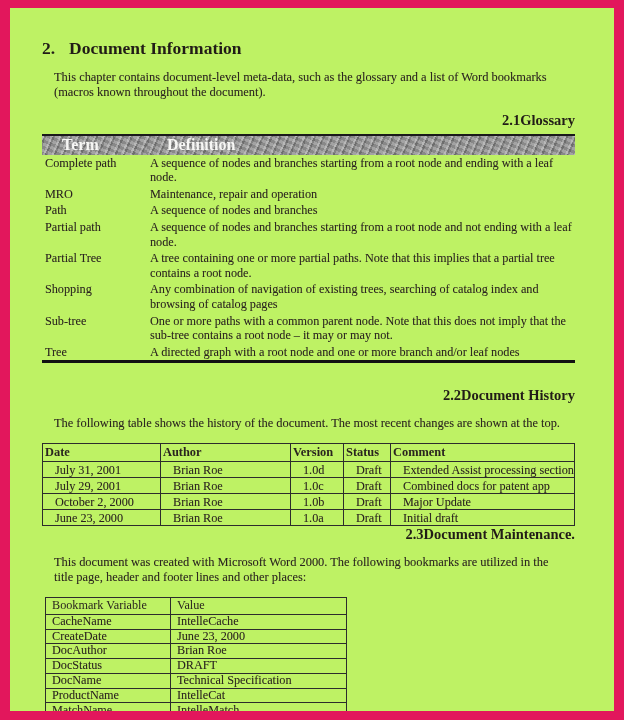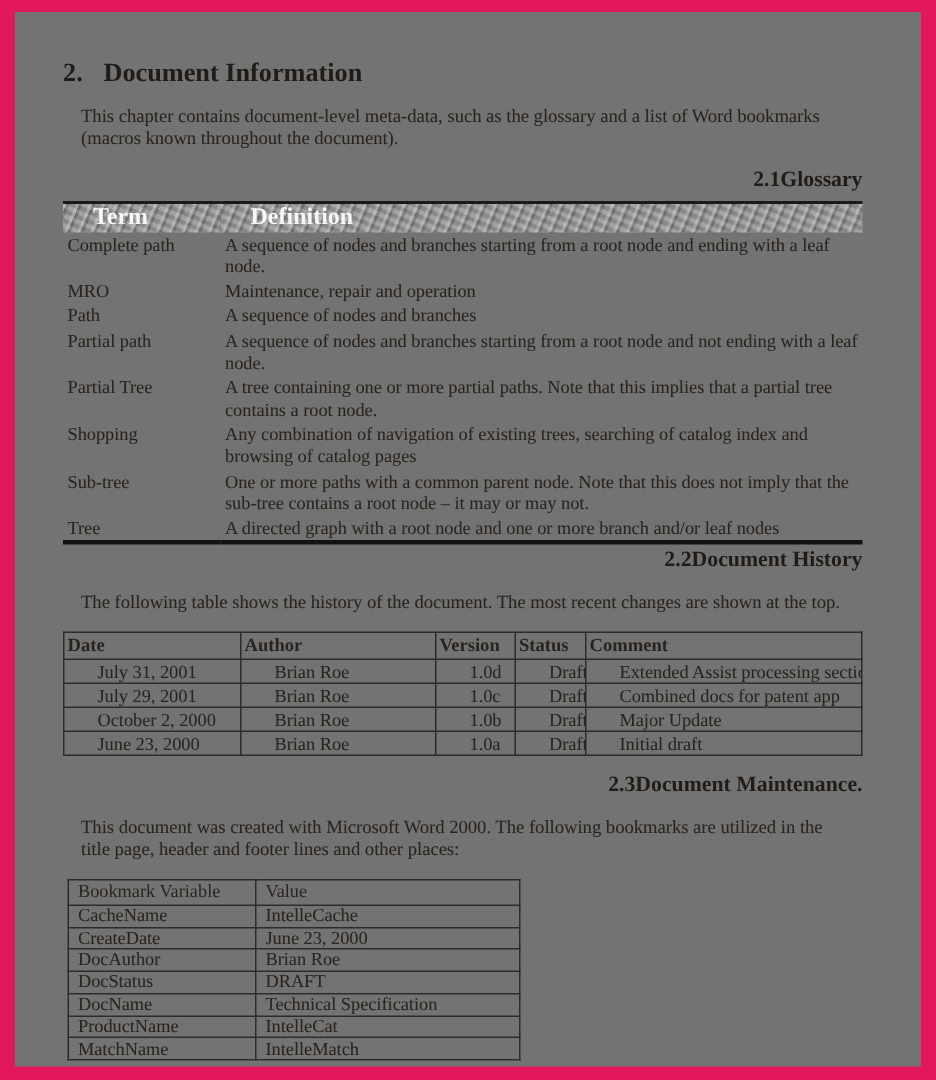--- a/index.html
+++ b/index.html
@@ -19,22 +19,22 @@
     background:#fdfdfb;
     overflow:hidden;
   }
   .page{ padding:30px 39px 0 32px; }
 
   h1{ font-size:17.5px; line-height:20px; margin:0 0 6px 0; font-weight:bold; color:#211c17;}
   h1 .num{ display:inline-block; width:27px; }
   h2{ font-size:14.5px; line-height:17px; margin:0 0 5px 0; font-weight:bold; color:#211c17;text-align:right;}
   h2 .num{ display:inline-block; width:26px; }
   .h-glossary{ margin-top:12px; }
-  .h-history{ margin-top:2px; }
-  .h-maint{ margin-top:11px; }
+  .h-history{ margin-top:24px; }
+  .h-maint{ }
 
   p{ font-size:12.4px; line-height:14.8px; margin:12px; max-width:538px;
      text-shadow:0.2px 0.2px 0 rgba(70,58,45,0.25); }
 
   table{ border-collapse:collapse; table-layout:fixed; }
   td,th{ overflow:hidden; }
 
   
   .glossary{
     width:533px; margin-top:3px;
@@ -62,21 +62,21 @@
   .history{
     width:532px; margin-top:7px; font-size:12.2px;
   }
   .history col.c1{width:118px}.history col.c2{width:130px}
   .history col.c3{width:53px}.history col.c4{width:47px}.history col.c5{width:184px}
   .history th{
     border:1px solid #2c2c2c; font-weight:bold; text-align:left;
     height:17px; font-size:12.4px; padding:0 2px;
   }
   .history td{
-    border:1px solid #2c2c2c; height:15px; padding:0 4px 0 22px;
+    border:1px solid #2c2c2c; height:15px; padding:0 4px 0 12px;
     line-height:14px; white-space:nowrap;
     text-shadow:0.2px 0.2px 0 rgba(70,58,45,0.25);
   }
 
   
   .bookmarks{
     width:302px; margin:11px 0 0 3px; font-size:12.2px;
   }
   .bookmarks col.b1{ width:125px; }
   .bookmarks th{
@@ -85,21 +85,21 @@
   }
   .bookmarks td{
     border:1px solid #2c2c2c; height:13.8px; padding:0 4px 0 6px;
     line-height:13.5px; white-space:nowrap;
     text-shadow:0.2px 0.2px 0 rgba(70,58,45,0.25);
   }
 </style>
 </head>
 <body>
 
-<div class="frame" style="border-color: rgb(226, 23, 92); background: #737373;">
+<div class="frame" style="border-color: rgb(226, 23, 92); background: #bef264;">
   <div class="page">
 
     <h1><span class="num">2.</span><span>Document Information</span></h1>
     <p>This chapter contains document-level meta-data, such as the glossary and a list of Word bookmarks (macros known throughout the document).</p>
 
     <h2 class="h-glossary"><span class="num">2.1</span><span>Glossary</span></h2>
 
     <table class="glossary">
       <colgroup>
           <col class="gcol1">

